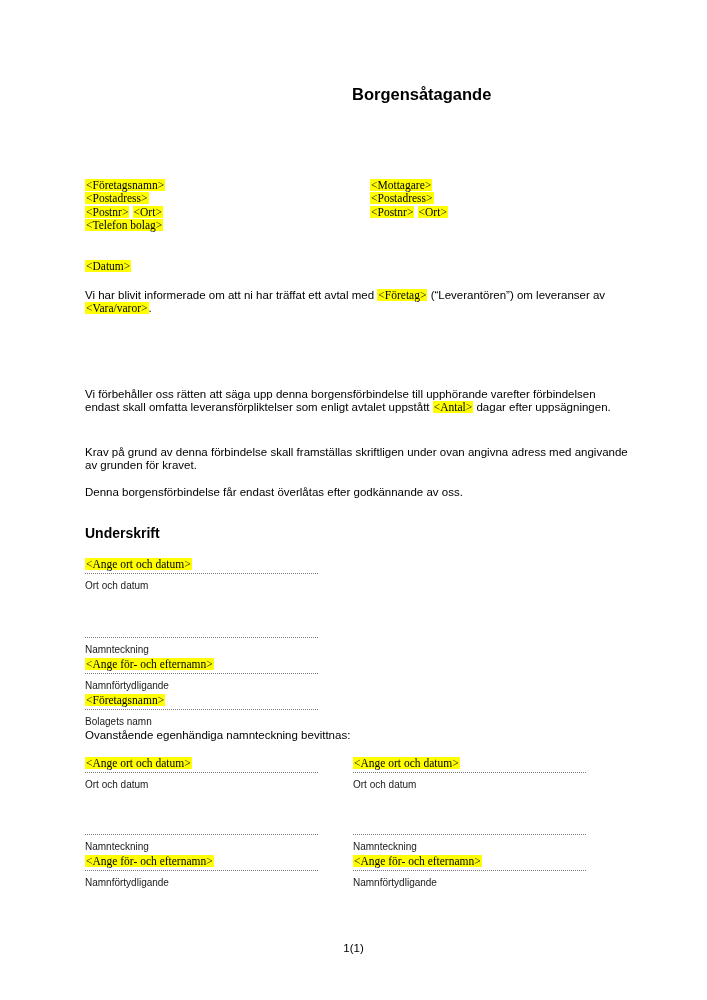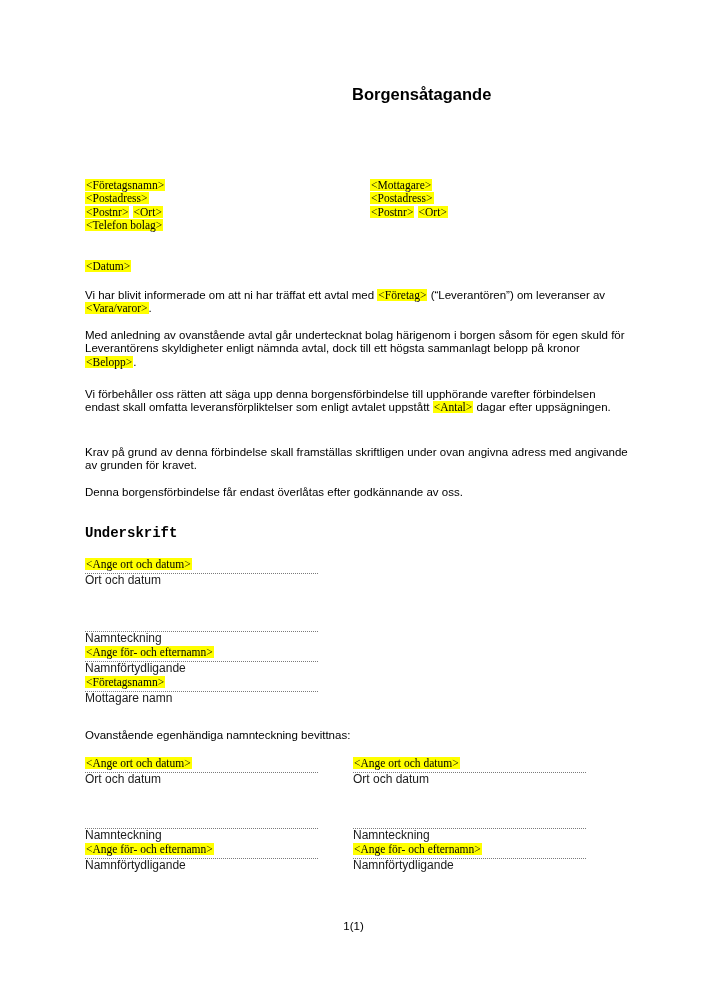--- a/index.html
+++ b/index.html
@@ -33,43 +33,42 @@
     margin: 0;
     white-space: pre-wrap;
   }
   .heading {
     position: absolute;
     left: 85px;
     margin: 0;
     font-size: 14px;
     line-height: 16px;
     font-weight: bold;
-    font-family: Liberation Mono, monospace;
   }
   .sig-col { position: absolute; width: 233px; }
   .sig-line {
     height: 15px;
     border-bottom: 1px dotted #7a7a7a;
     white-space: nowrap;
     overflow: visible;
   }
   .sig-label {
-    font-size: 12px;
+    font-size: 10px;
     line-height: 10px;
     height: 10px;
     color: #1a1a1a;
-    margin-top: 1px;
+    margin-top: 7px;
   }
   .mt31 { margin-top: 31px; }
   .mt29 { margin-top: 29px; }
   .mt3  { margin-top: 3px; }
   .footer {
     position: absolute;
     left: 0;
-    top: 920px;
+    top: 942px;
     width: 707px;
     text-align: center;
   }
 </style>
 </head>
 <body>
 
 <div class="page">
 
   <h1 class="title">Borgensåtagande</h1>
@@ -84,39 +83,38 @@
   <div class="addr-col" style="left:370px">
     <div class="addr-line"><span class="hl">&lt;Mottagare&gt;</span></div>
     <div class="addr-line"><span class="hl">&lt;Postadress&gt;</span></div>
     <div class="addr-line"><span class="hl">&lt;Postnr&gt;</span> <span class="hl">&lt;Ort&gt;</span></div>
   </div>
 
   <div class="para" style="top:260px"><span class="hl">&lt;Datum&gt;</span></div>
 
   <p class="para" style="top:289px"><span>Vi har blivit informerade om att ni har träffat ett avtal med </span><span class="hl">&lt;Företag&gt;</span><span> (“Leverantören”) om leveranser av </span><span class="hl">&lt;Vara/varor&gt;</span><span>.</span></p>
 
-  <p class="para" style="top:329px"><span>Med anledning av ovanstående avtal går undertecknat bolag härigenom i borgen såsom för egen skuld för Leverantörens skyldigheter enligt nämnda avtal, dock till ett högsta sammanlagt belopp på kronor </span><span class="hl">&lt;Belopp&gt;</span><span>.</span></p>
 
   <p class="para" style="top:388px"><span>Vi förbehåller oss rätten att säga upp denna borgensförbindelse till upphörande varefter förbindelsen endast skall omfatta leveransförpliktelser som enligt avtalet uppstått </span><span class="hl">&lt;Antal&gt;</span><span> dagar efter uppsägningen.</span></p>
 
   <p class="para" style="top:486px">Denna borgensförbindelse får endast överlåtas efter godkännande av oss.</p>
 
   <p class="para" style="top:446px">Krav på grund av denna förbindelse skall framställas skriftligen under ovan angivna adress med angivande av grunden för kravet.</p>
 
   <h2 class="heading" style="top:525px">Underskrift</h2>
 
   <div class="sig-col" style="left:85px; top:558px">
     <div class="sig-line"><span class="hl">&lt;Ange ort och datum&gt;</span></div>
     <div class="sig-label">Ort och datum</div>
     <div class="sig-line mt31"></div>
     <div class="sig-label">Namnteckning</div>
     <div class="sig-line mt3"><span class="hl">&lt;Ange för- och efternamn&gt;</span></div>
     <div class="sig-label">Namnförtydligande</div>
     <div class="sig-line mt3"><span class="hl">&lt;Företagsnamn&gt;</span></div>
-    <div class="sig-label">Mottagare namn</div>
+    <div class="sig-label">Bolagets namn</div>
   </div>
 
   <p class="para" style="top:729px">Ovanstående egenhändiga namnteckning bevittnas:</p>
 
   <div class="sig-col" style="left:85px; top:757px">
     <div class="sig-line"><span class="hl">&lt;Ange ort och datum&gt;</span></div>
     <div class="sig-label">Ort och datum</div>
     <div class="sig-line mt29"></div>
     <div class="sig-label">Namnteckning</div>
     <div class="sig-line mt3"><span class="hl">&lt;Ange för- och efternamn&gt;</span></div>

